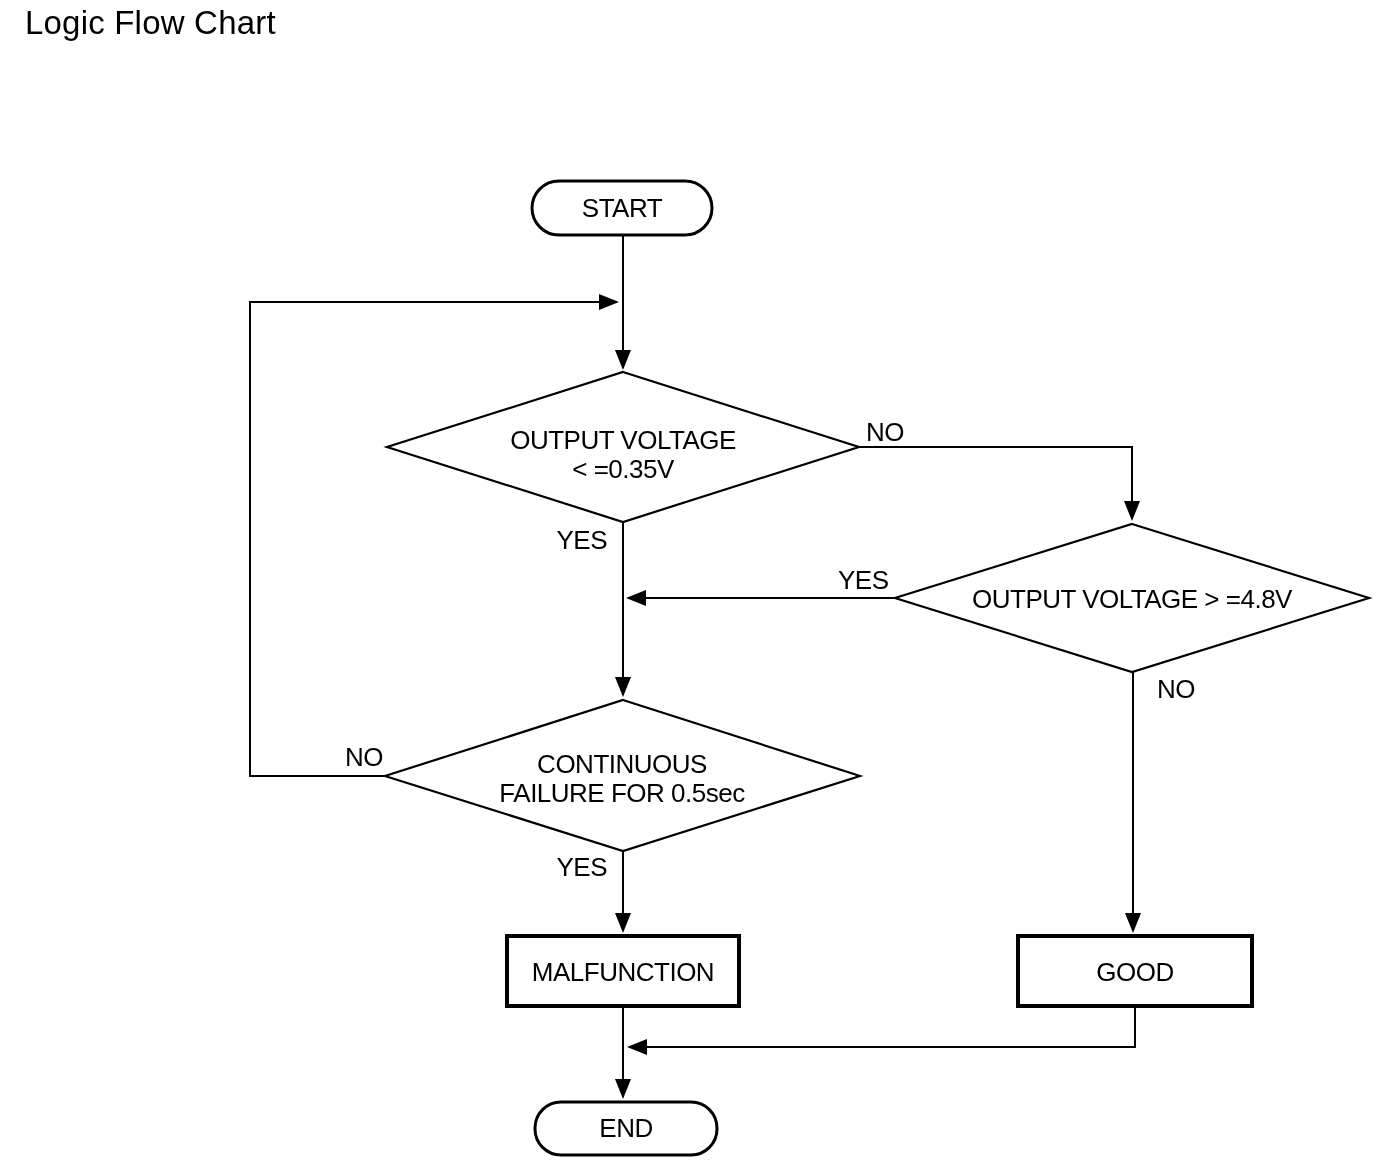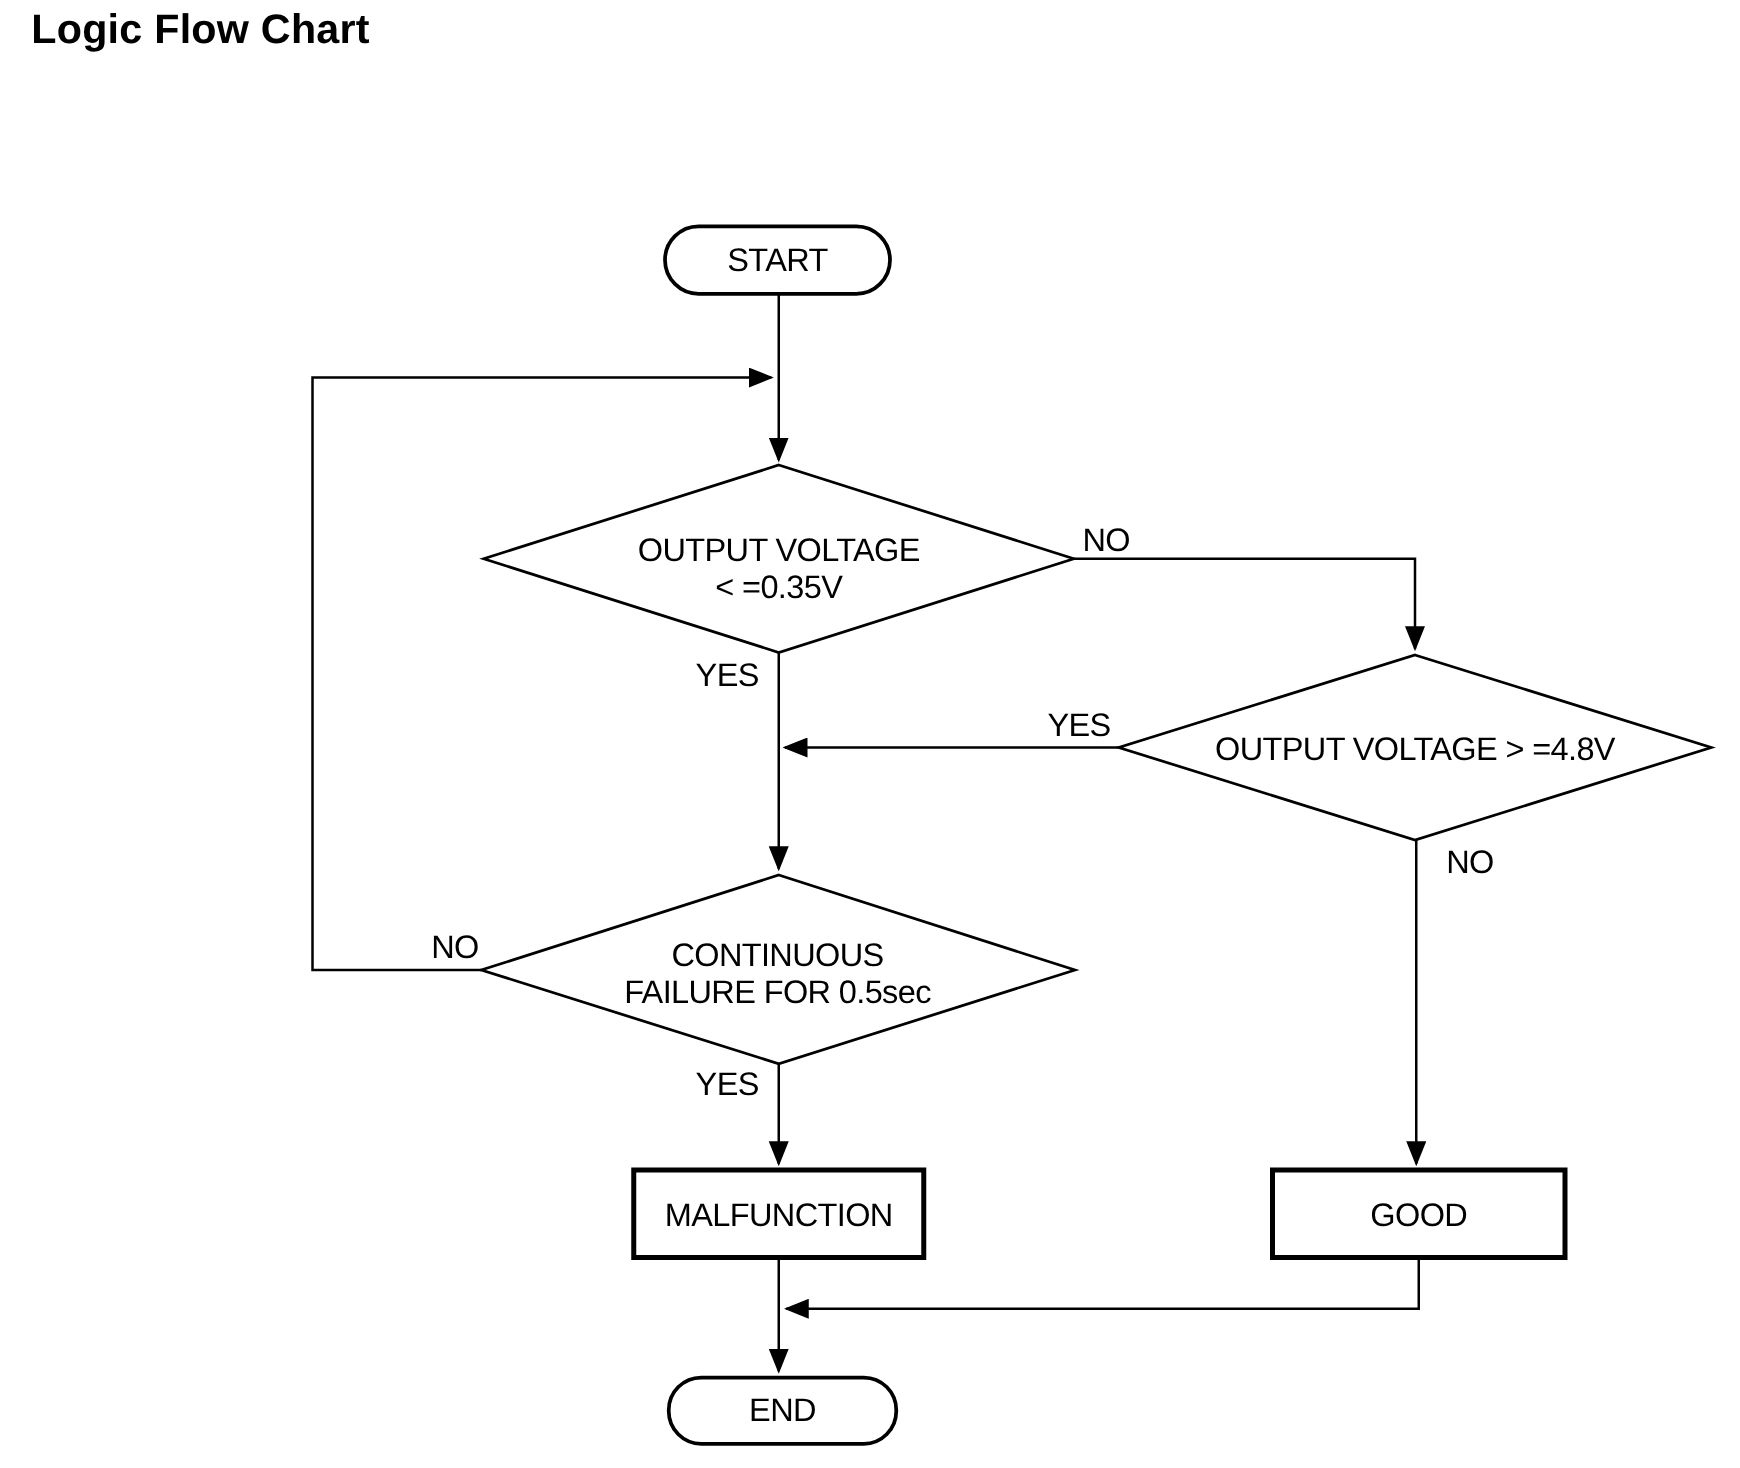--- a/index.html
+++ b/index.html
@@ -13,21 +13,21 @@
     position: relative;
     font-family: "Liberation Sans", sans-serif;
     color: #000000;
     overflow: hidden;
   }
   .page-title {
     position: absolute;
     left: 25px;
     top: 4px;
     font-size: 33px;
-    font-weight: bold;
+    font-weight: normal;
     letter-spacing: 0.2px;
     white-space: nowrap;
   }
   svg.flowchart {
     position: absolute;
     left: 0;
     top: 0;
   }
   .node-shape {
     fill: #ffffff;

